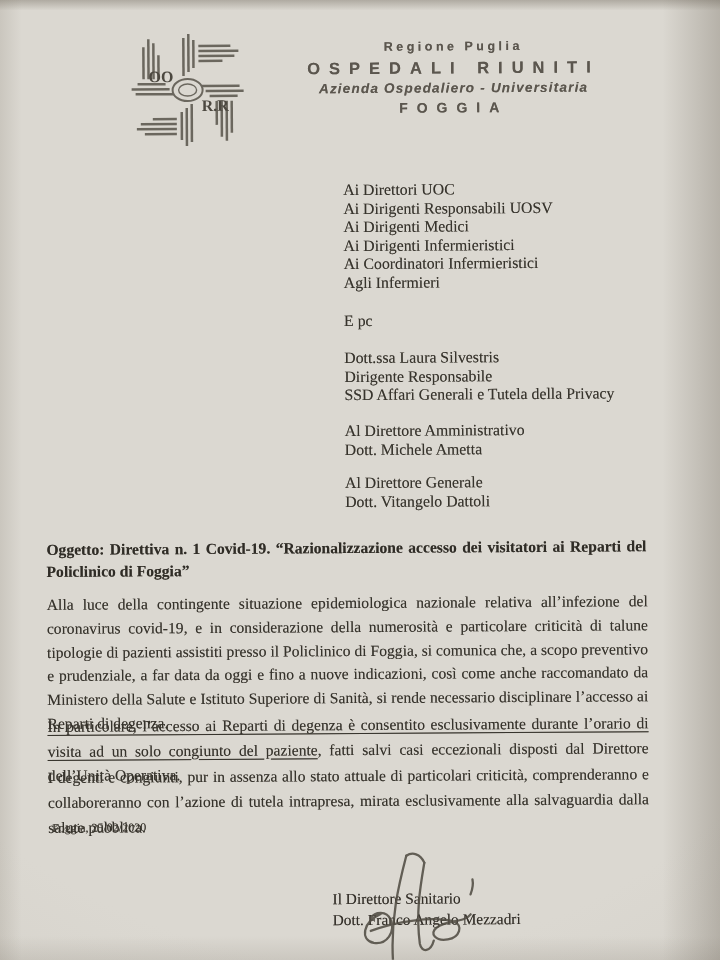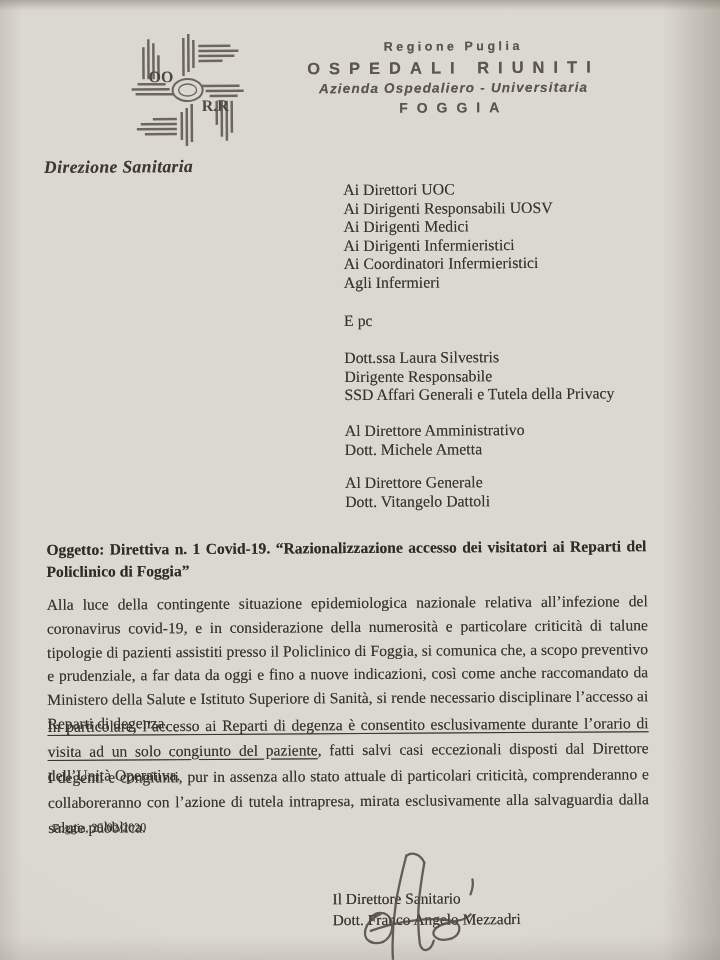--- a/index.html
+++ b/index.html
@@ -73,21 +73,20 @@
       <text x="80" y="82" font-family="Liberation Serif, serif" font-size="16" font-weight="bold" fill="#4c4840">R.R</text>
     </svg>
 
     <div class="head-text soft">
       <div class="head-region">Regione Puglia</div>
       <div class="head-org">OSPEDALI RIUNITI</div>
       <div class="head-sub">Azienda Ospedaliero - Universitaria</div>
       <div class="head-city">FOGGIA</div>
     </div>
 
-    <div class="direzione soft">Direzione Sanitaria</div>
 
     <div class="recipients soft">
       <div>Ai Direttori UOC</div>
       <div>Ai Dirigenti Responsabili UOSV</div>
       <div>Ai Dirigenti Medici</div>
       <div>Ai Dirigenti Infermieristici</div>
       <div>Ai Coordinatori Infermieristici</div>
       <div>Agli Infermieri</div>
       <div class="epc">E pc</div>
       <div class="cc-block-1">

